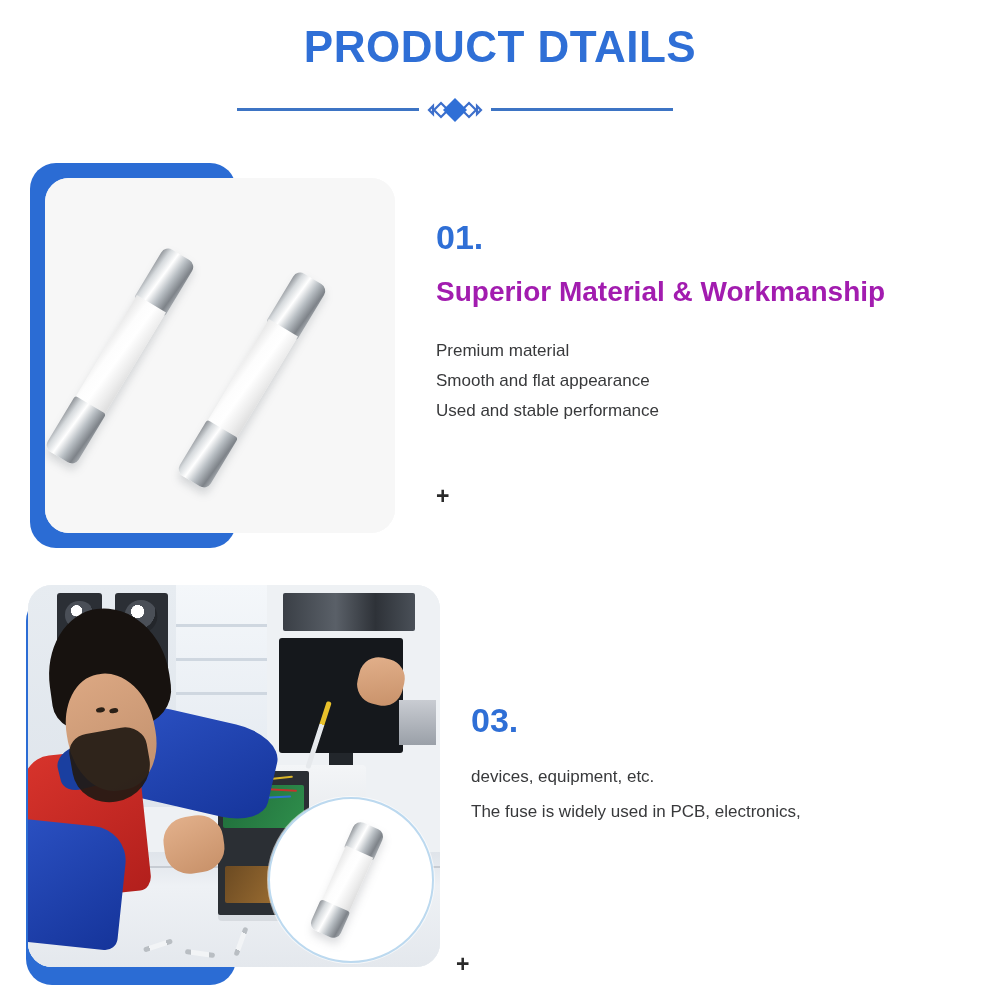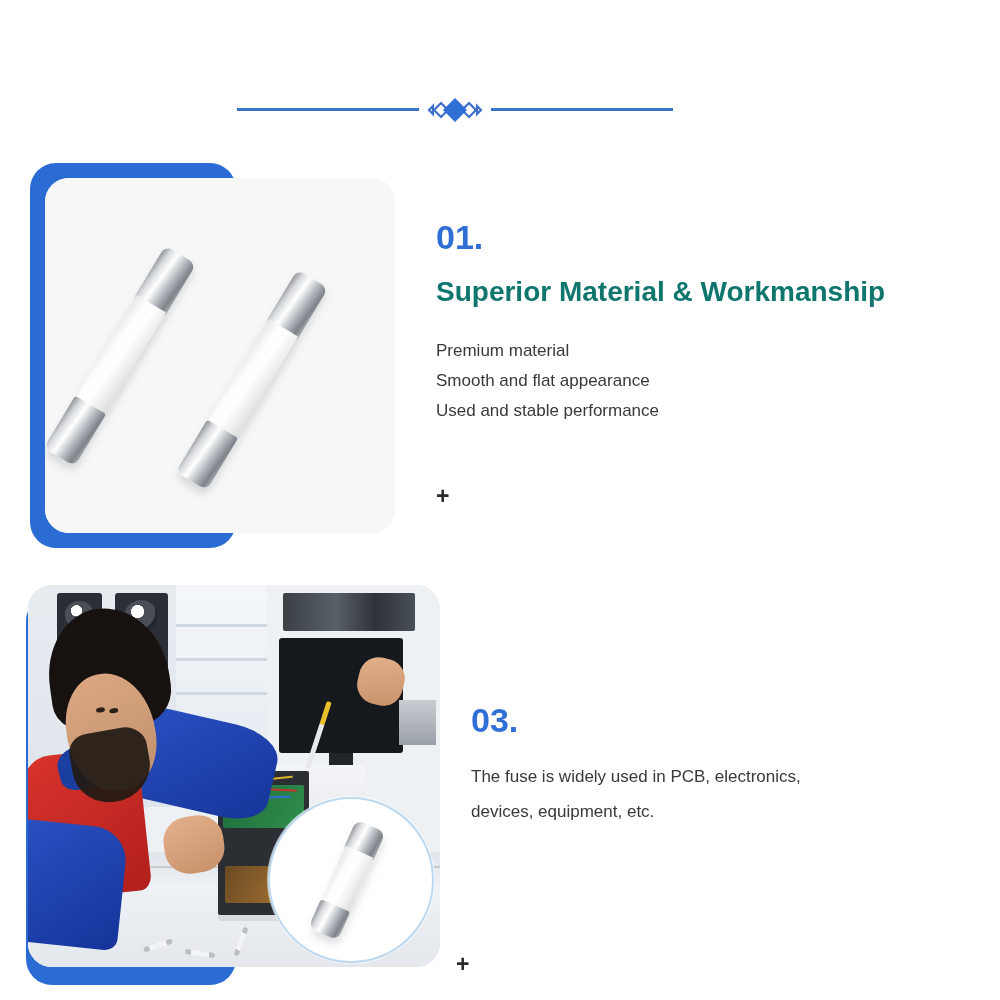--- a/index.html
+++ b/index.html
@@ -212,21 +212,21 @@
   .b2 .feature-text { left: 471px; top: 90px; width: 510px; margin-top: 28px; }
 
   .feature-number {
     color: #2f6fd6;
     font-weight: 700;
     font-size: 34px;
     line-height: 1;
     margin-bottom: 22px;
   }
   .feature-title {
-    color: #0f766e;
+    color: #a21caf;
     font-weight: 700;
     font-size: 28px;
     line-height: 1.15;
     margin-bottom: 28px;
   }
   .feature-lines { margin: 0; padding: 0; list-style: none; }
   .feature-lines li {
     color: #38393b;
     font-size: 17px;
     line-height: 30px;
@@ -243,20 +243,21 @@
     user-select: none;
   }
   .b1 .plus-toggle { left: 436px; top: 330px; }
   .b2 .plus-toggle { left: 456px; top: 368px; }
 </style>
 </head>
 <body>
 
 <div class="page-header">
 
+  <div class="page-title">PRODUCT DTAILS</div>
 
   <div class="divider">
     <div class="divider-line left"></div>
     <div class="divider-line right"></div>
     <div class="divider-ornament">
       <svg width="72" height="30" viewBox="0 0 72 30" aria-hidden="true">
         <g fill="none" stroke="#3d6fcb" stroke-width="2.2">
           <path d="M15 15 L22 8 L29 15 L22 22 Z"></path>
           <path d="M10 15 L14 11 L14 19 Z"></path>
           <path d="M57 15 L50 8 L43 15 L50 22 Z"></path>
@@ -370,19 +371,19 @@
             <div class="cap bottom"></div>
         </div>
       </div>
 
     </div>
   </div>
 
   <div class="feature-text">
     <div class="feature-number">03.</div>
     <ul class="feature-lines">
+      <li>devices, equipment, etc.</li>
       <li>The fuse is widely used in PCB, electronics,</li>
-      <li>devices, equipment, etc.</li>
     </ul>
   </div>
 
   <div class="plus-toggle">+</div>
 </section>
 
 </body></html>

